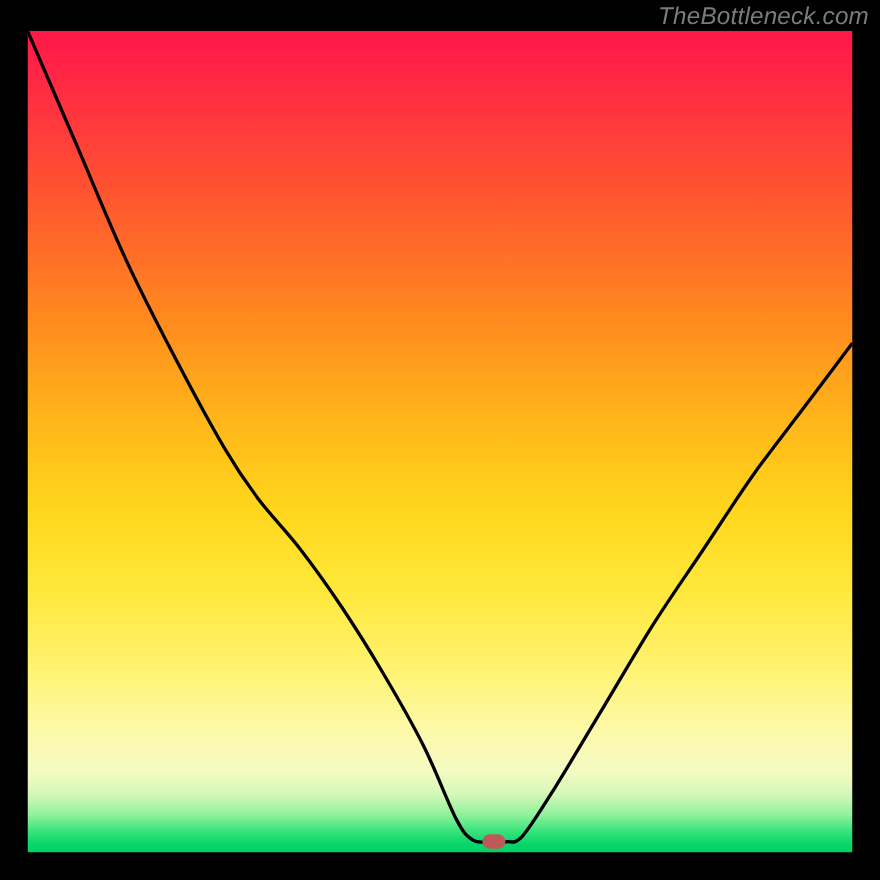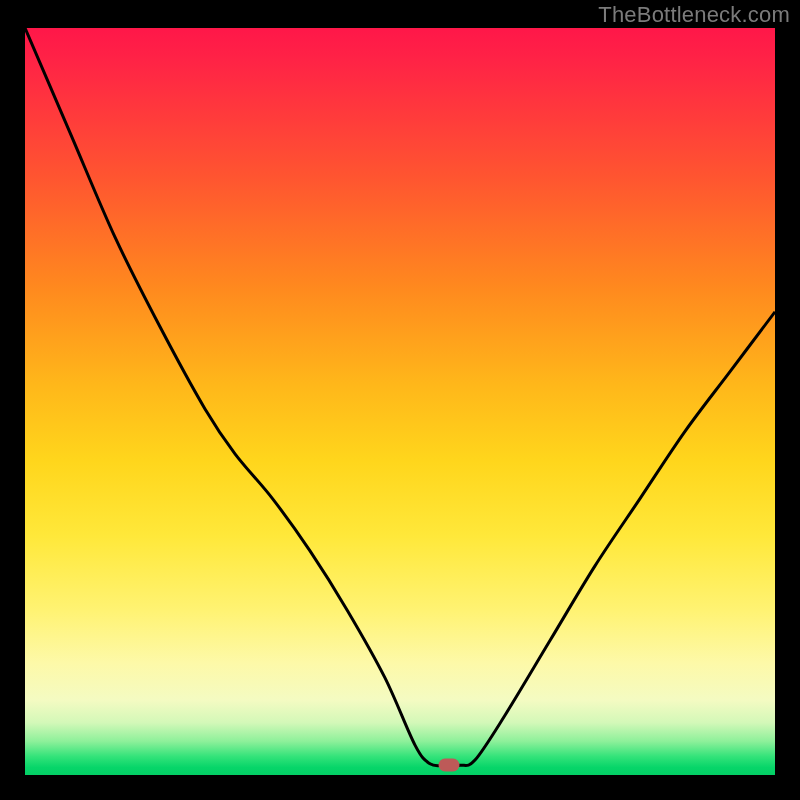--- a/index.html
+++ b/index.html
@@ -21,20 +21,21 @@
   }
   .watermark {
     position: absolute;
     top: 2px;
     right: 10px;
     color: #7b7b7b;
     font-size: 22px;
     letter-spacing: 0.2px;
     font-weight: 400;
     z-index: 10;
+    font-style: italic;
   }
   .plot-area {
     position: absolute;
     left: 25px;
     top: 28px;
     width: 750px;
     height: 747px;
     overflow: hidden;
   }
   .gradient-bg {

